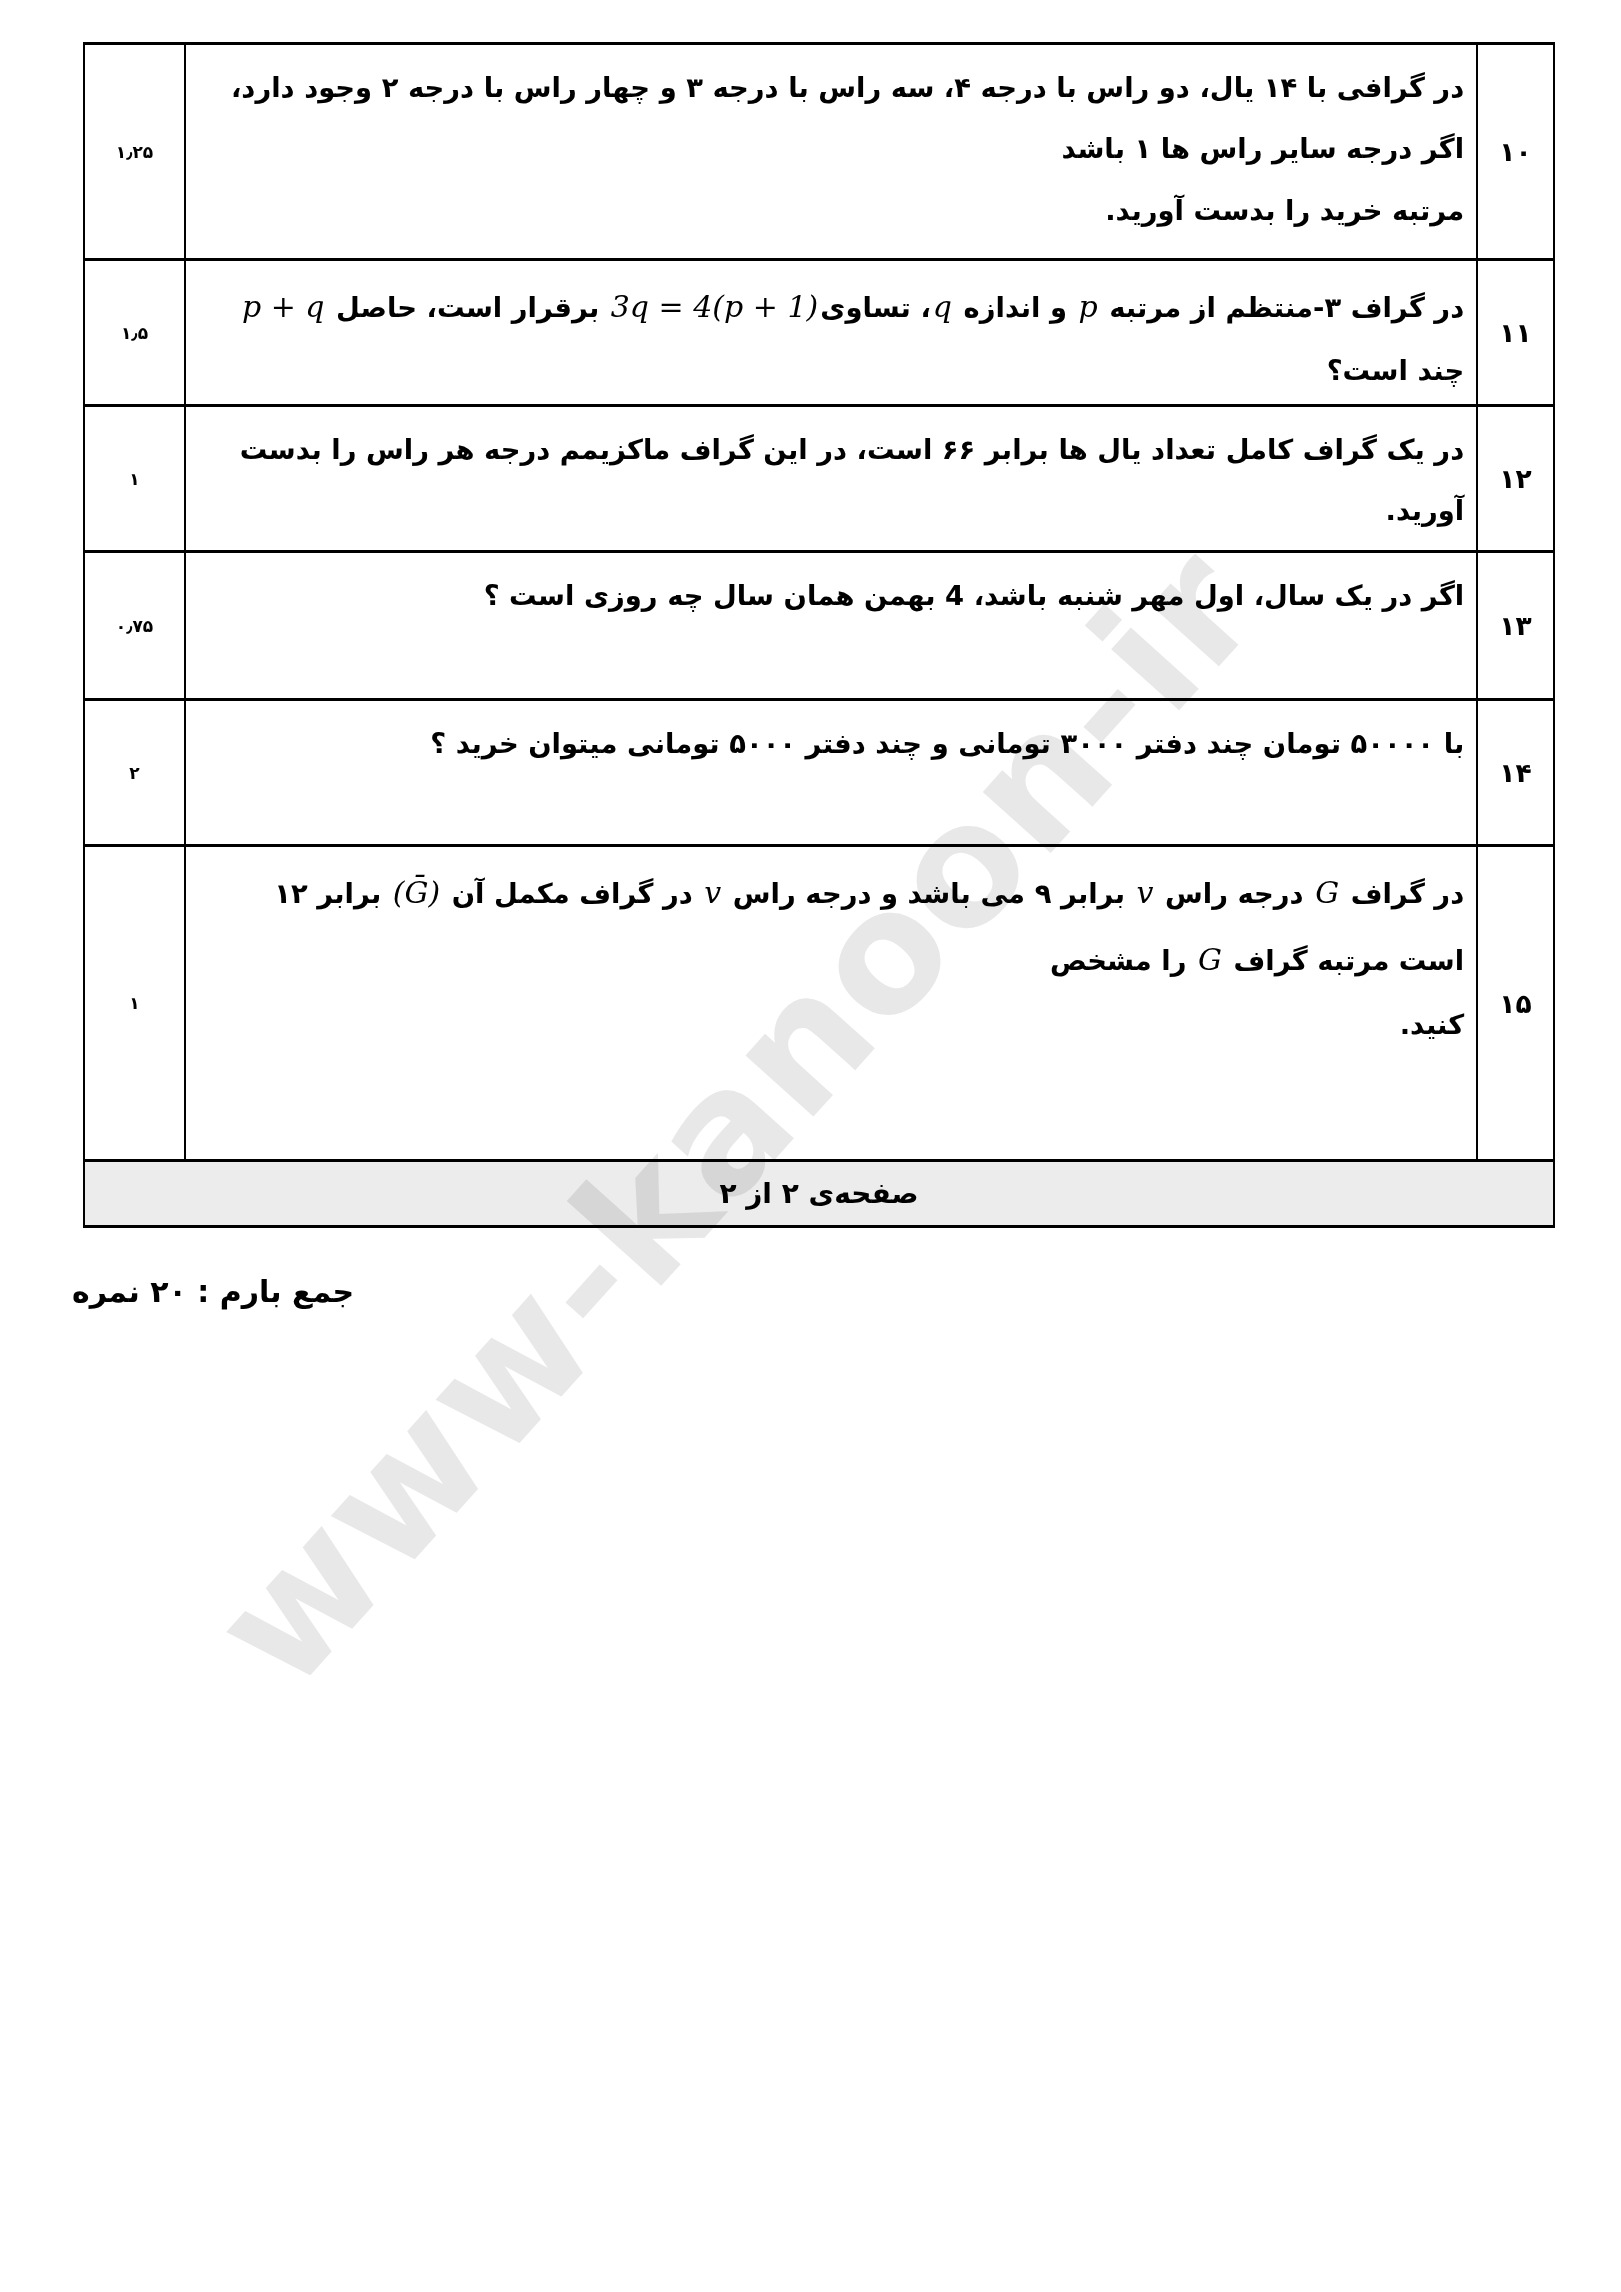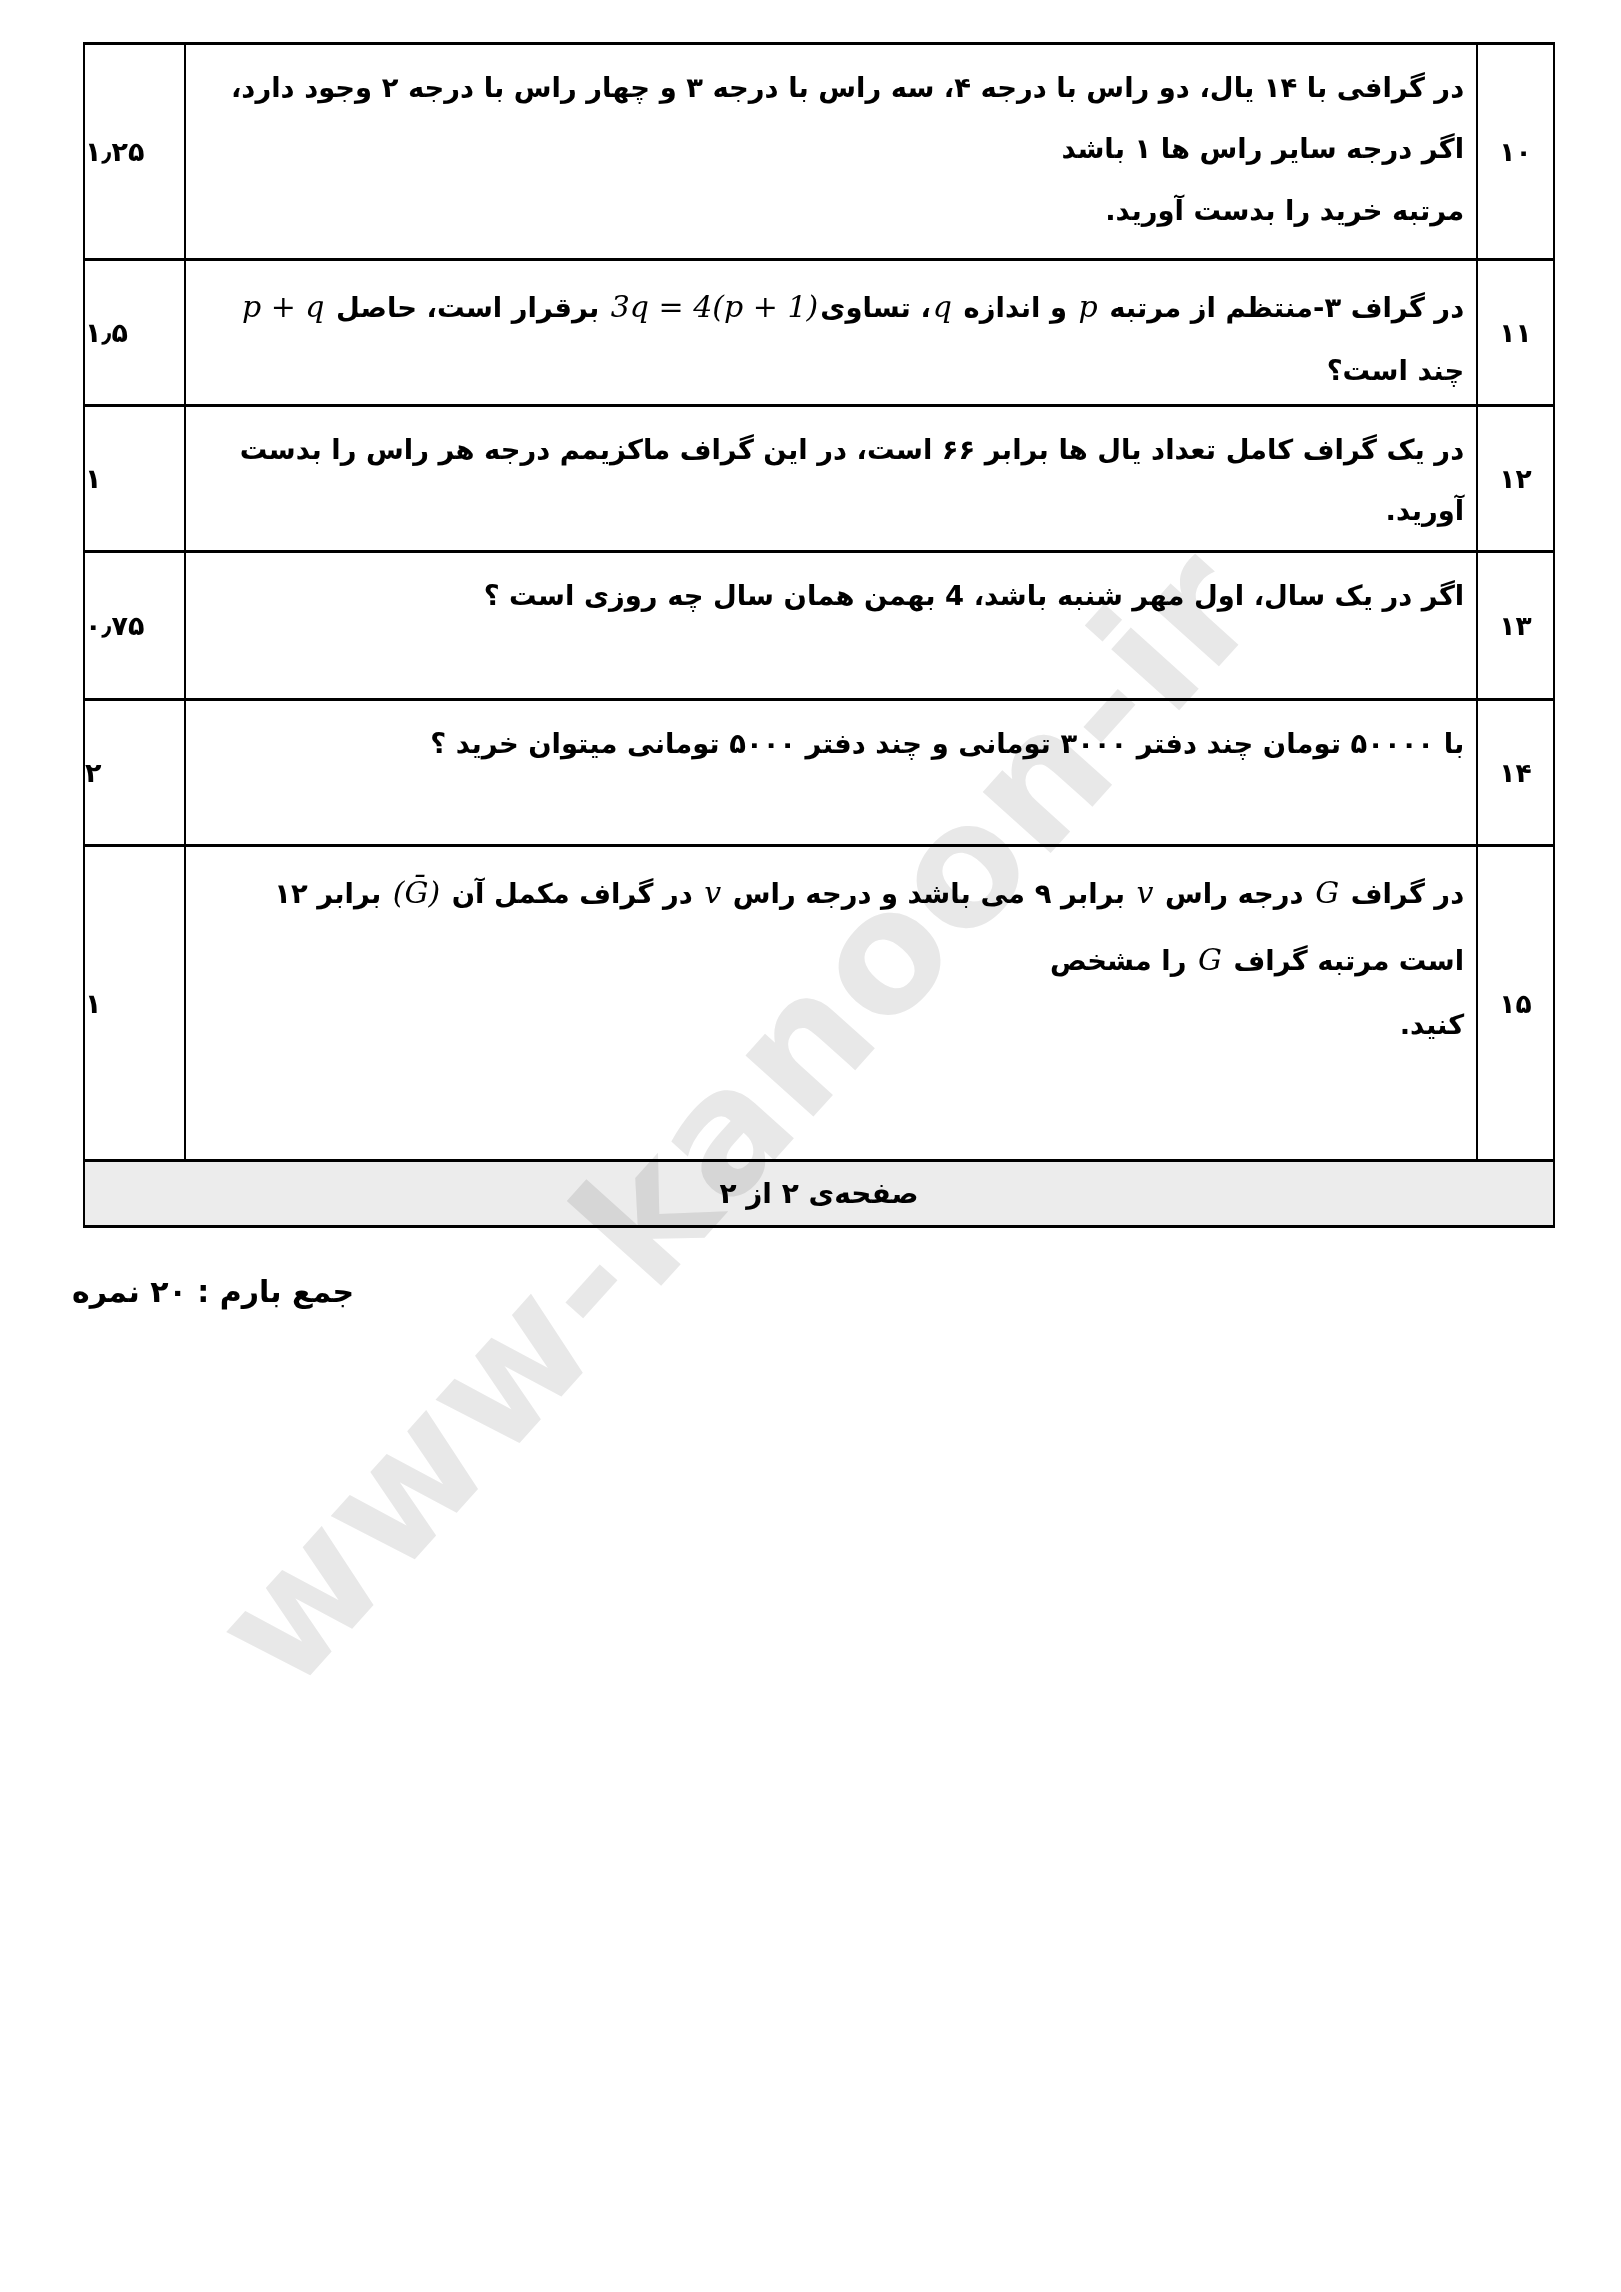--- a/index.html
+++ b/index.html
@@ -59,24 +59,24 @@
   }
   .cell-text {
     vertical-align: top;
     text-align: right;
     padding: 11.8px 11.8px 0 13.7px;
     font-weight: bold;
     font-size: 27.4px;
     line-height: 2.25;
   }
   .cell-score {
-    text-align: left;
+    text-align: center;
     vertical-align: middle;
     font-weight: bold;
-    font-size: 27px;
+    font-size: 17px;
   }
   .math {
     font-family: "DejaVu Serif", serif;
     font-style: italic;
     font-weight: normal;
     font-size: 30px;
     unicode-bidi: isolate;
     padding: 0 2px;
   }
   .footer-row { height: 66px; }

